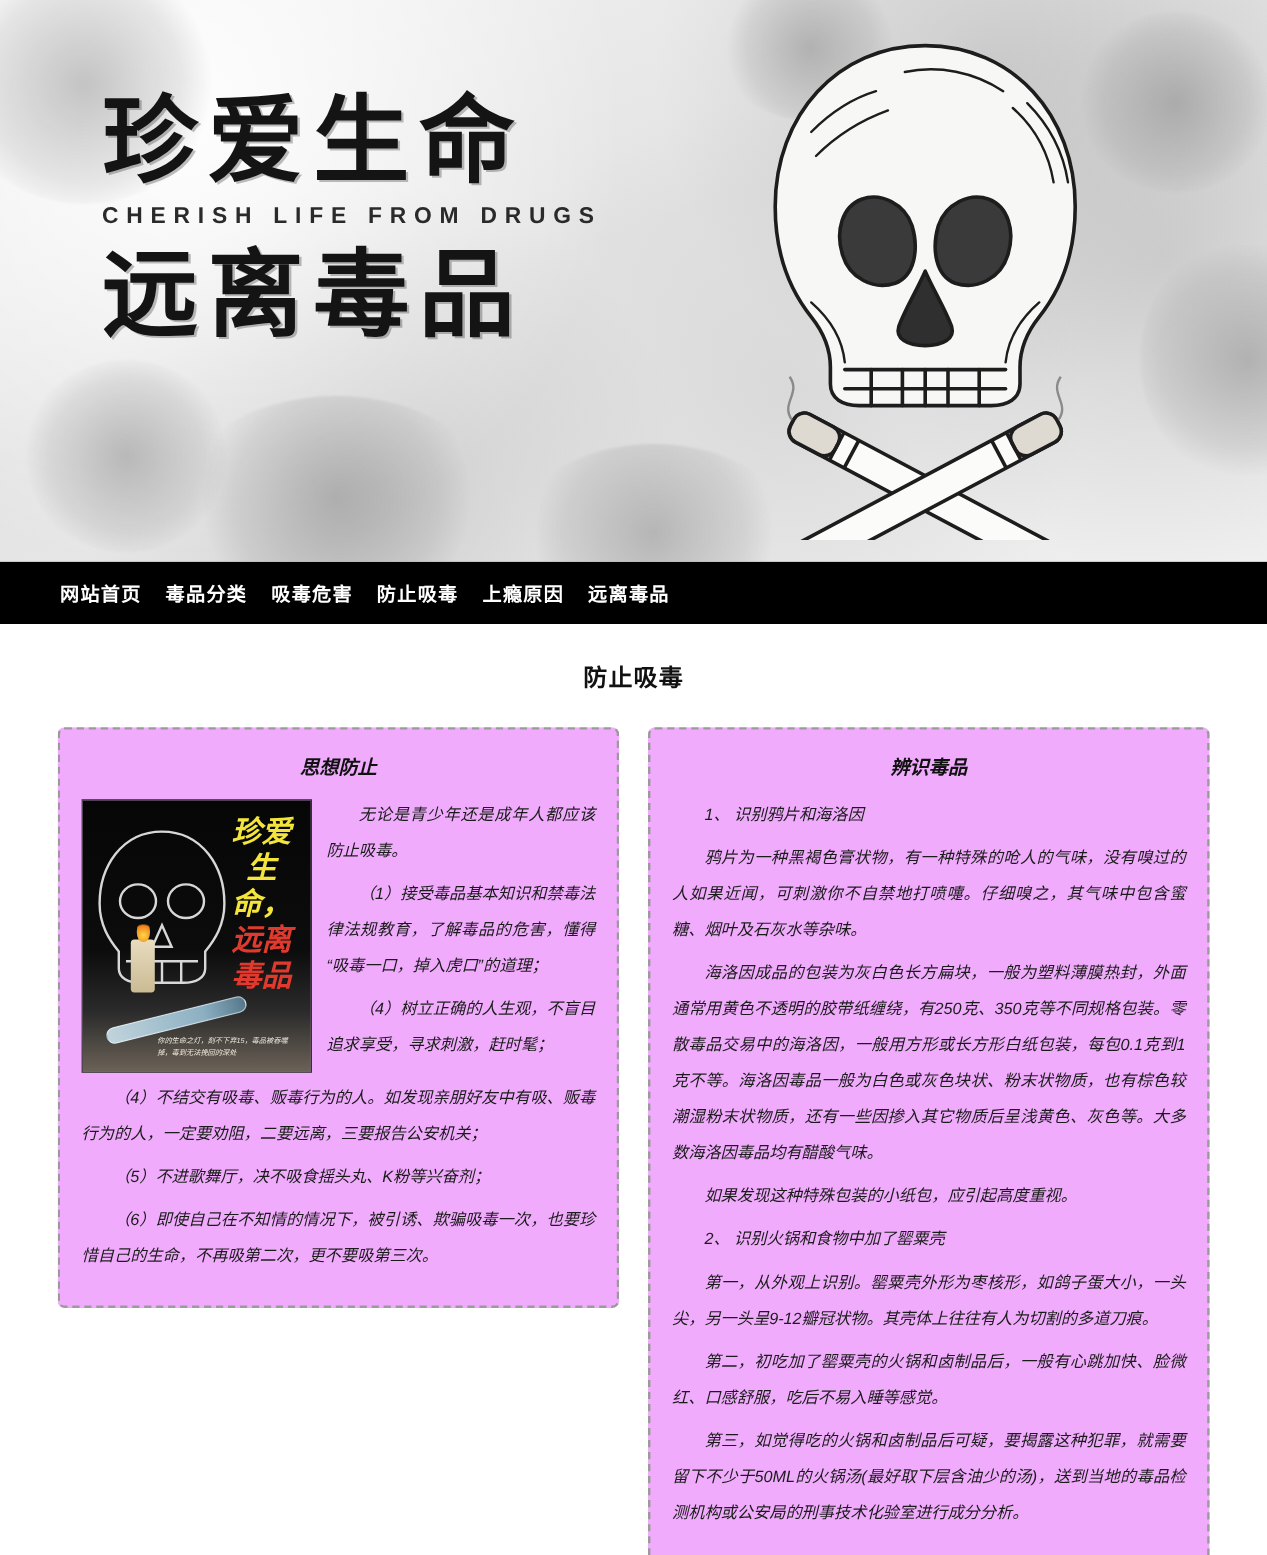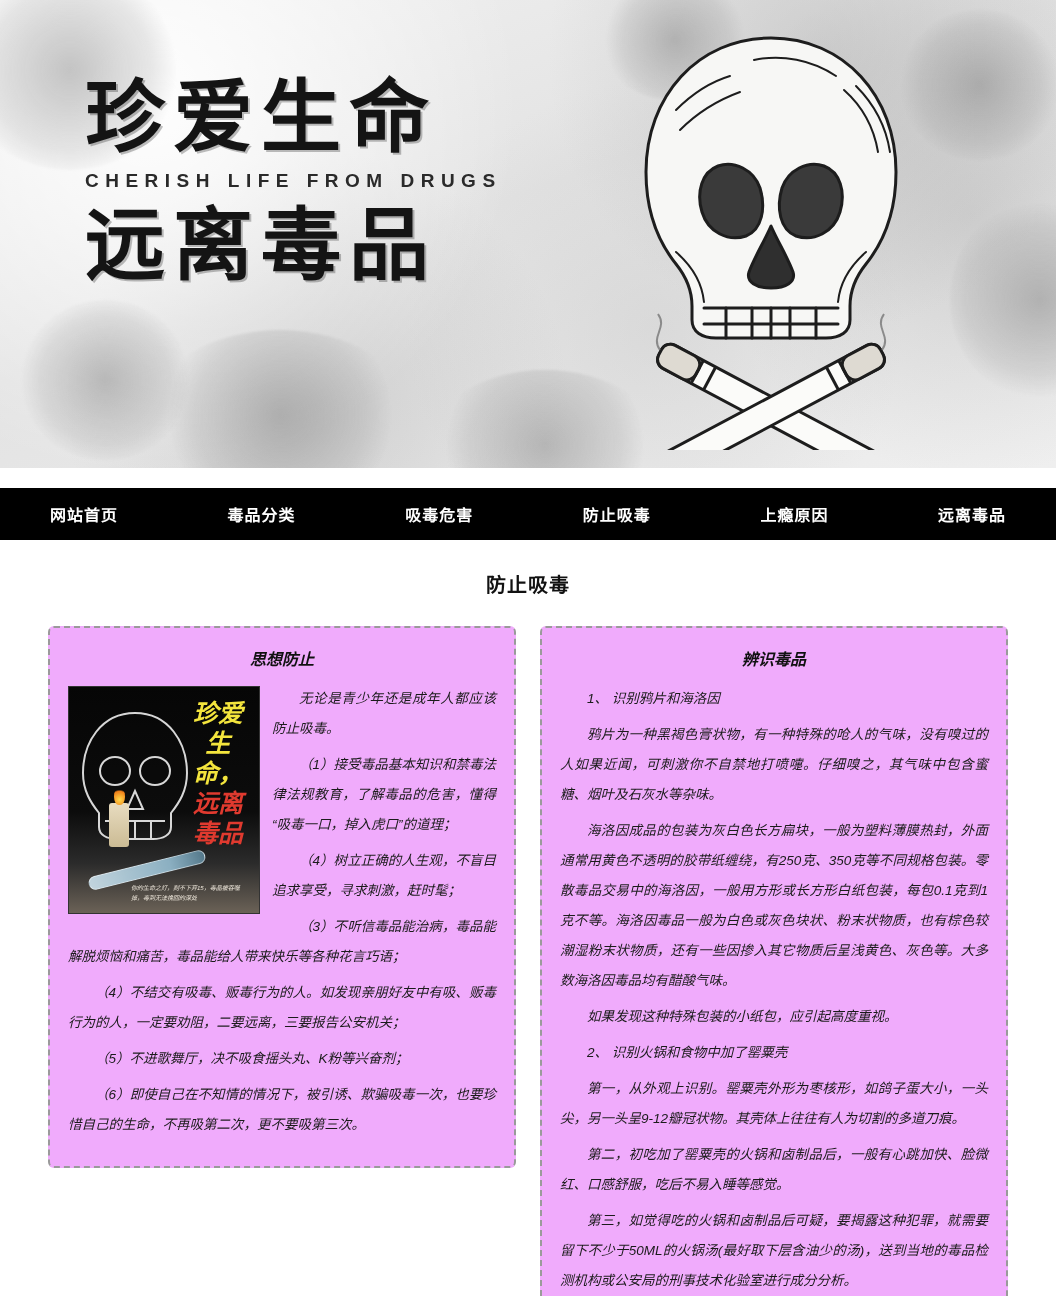--- a/index.html
+++ b/index.html
@@ -71,23 +71,22 @@
     width: 330px;
     height: 430px;
   }
 
   
   .nav {
     background: #000000;
     height: 52px;
     display: flex;
     align-items: center;
-    justify-content: space-between;
+    justify-content: flex-start;
     padding: 0 40px;
-    margin-top: 20px;
   }
   .nav a {
     color: #ffffff;
     text-decoration: none;
     font-size: 16px;
     font-weight: bold;
     letter-spacing: 1px;
     padding: 6px 10px;
   }
 
@@ -312,21 +311,20 @@
           </div>
           <div class="p-candle"></div>
           <div class="p-flame"></div>
           <div class="p-syringe"></div>
           <div class="p-caption">你的生命之灯，刻不下弃15，毒品被吞噬掉，毒到无法挽回的深处</div>
         </div>
 
         <p>无论是青少年还是成年人都应该防止吸毒。</p>
         <p>（1）接受毒品基本知识和禁毒法律法规教育，了解毒品的危害，懂得“吸毒一口，掉入虎口”的道理；</p>
         <p>（4）树立正确的人生观，不盲目追求享受，寻求刺激，赶时髦；</p>
-        <p>（3）不听信毒品能治病，毒品能解脱烦恼和痛苦，毒品能给人带来快乐等各种花言巧语；</p>
       </div>
 
       <p>（4）不结交有吸毒、贩毒行为的人。如发现亲朋好友中有吸、贩毒行为的人，一定要劝阻，二要远离，三要报告公安机关；</p>
       <p>（5）不进歌舞厅，决不吸食摇头丸、K粉等兴奋剂；</p>
       <p>（6）即使自己在不知情的情况下，被引诱、欺骗吸毒一次，也要珍惜自己的生命，不再吸第二次，更不要吸第三次。</p>
     </section>
 
     <section class="card">
       <div class="card-title">辨识毒品</div>
       <p>1、 识别鸦片和海洛因</p>

